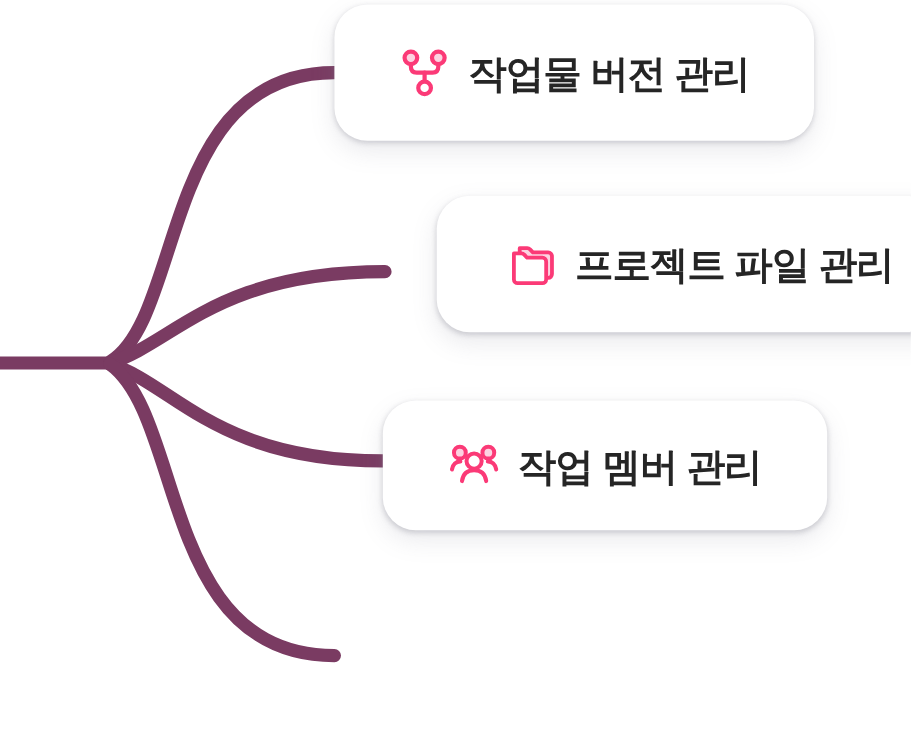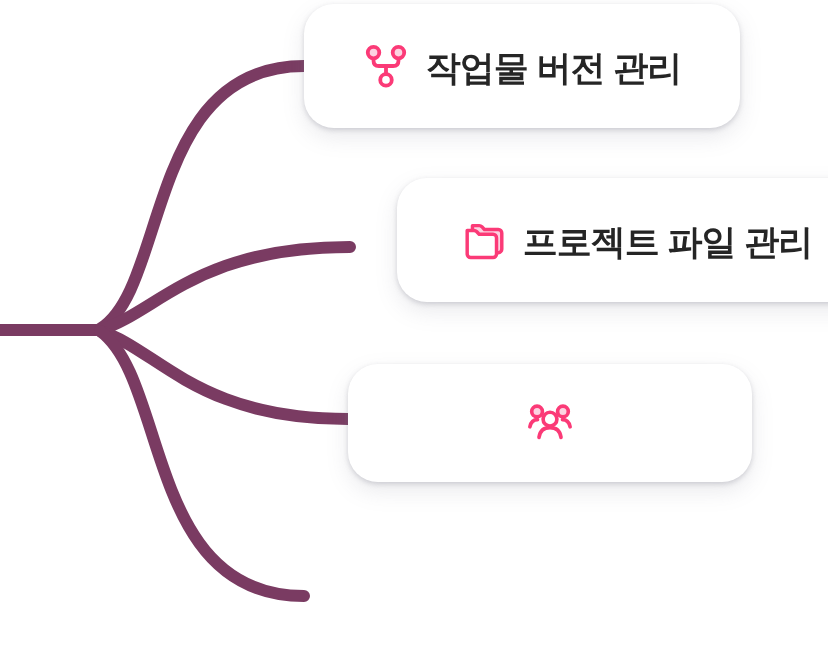--- a/index.html
+++ b/index.html
@@ -77,16 +77,17 @@
         <circle class="pk pk-fill-light" cx="10.5" cy="12" r="5.6" stroke-width="3.8"></circle>
         <path class="pk" d="M3 28 Q4.5 20.5 11 20.5" stroke-width="3.8" stroke-linecap="round"></path>
 
         <circle class="pk pk-fill-light" cx="37.5" cy="12" r="5.6" stroke-width="3.8"></circle>
         <path class="pk" d="M45 28 Q43.5 20.5 37 20.5" stroke-width="3.8" stroke-linecap="round"></path>
 
         <circle class="pk pk-fill-white" cx="24" cy="20" r="7.2" stroke-width="3.8"></circle>
         <path class="pk" d="M12.5 39 Q14 28.8 24 28.8 Q34 28.8 35.5 39" stroke-width="3.8" stroke-linecap="round"></path>
       </svg>
     </span>
+    <span class="label">작업 멤버 관리</span>
   </div>
 
 
 </div>
 
 </body></html>

